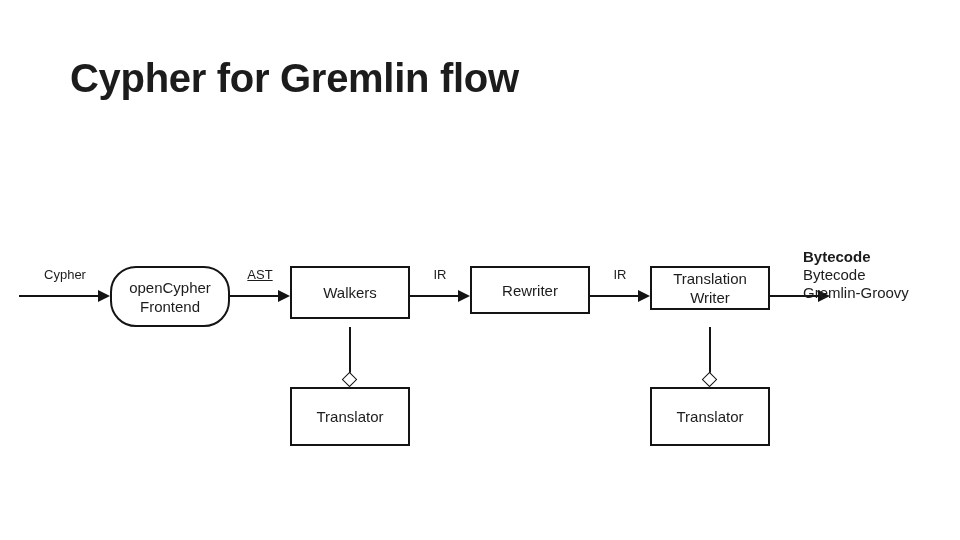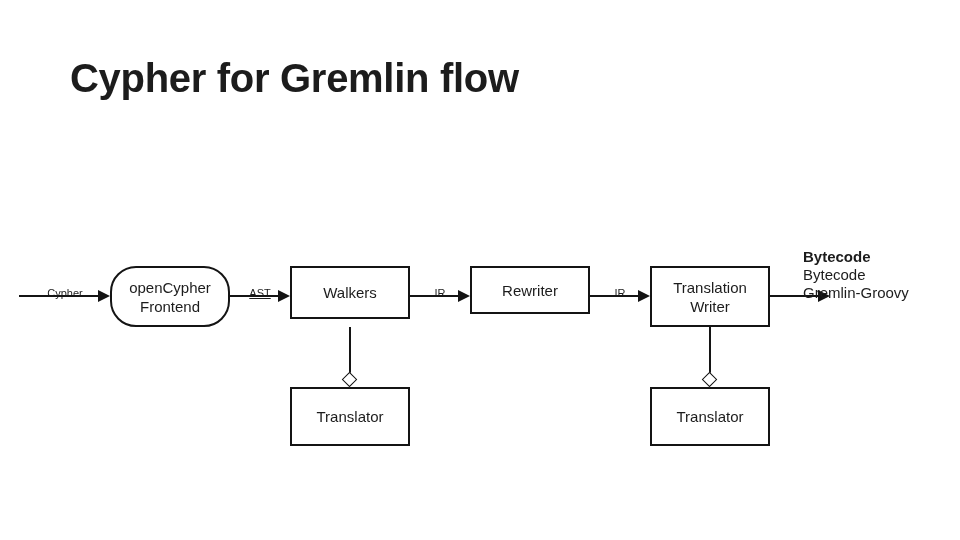--- a/index.html
+++ b/index.html
@@ -33,32 +33,31 @@
     justify-content: center;
     text-align: center;
     white-space: pre-line;
     font-size: 15px;
     line-height: 19px;
     color: var(--text, #1c1c1c);
   }
   .nd-frontend      { left: 110px; top: 266px; height: 61px; border-radius: 26px; }
   .nd-walkers       { left: 290px; top: 266px; height: 53px; }
   .nd-rewriter      { left: 470px; top: 266px; height: 48px; }
-  .nd-twriter       { left: 650px; top: 266px; height: 61px; }
+  .nd-twriter       { left: 650px; top: 266px; height: 44px; }
   .nd-translator-l  { left: 290px; top: 387px; height: 59px; }
   .nd-translator-r  { left: 650px; top: 387px; height: 59px; }
   
   .edge-label {
     position: absolute;
     top: 267px;
     transform: translateX(-50%);
-    font-size: 11px;
+    font-size: 13px;
     color: var(--text, #1c1c1c);
     white-space: nowrap;
-    margin-top: 20px;
   }
   .lbl-cypher { left: 65px; }
   .lbl-ast    { left: 260px; text-decoration: underline; }
   .lbl-ir1    { left: 440px; }
   .lbl-ir2    { left: 620px; }
   
   .arrow { position: absolute; top: 290px; height: 12px; }
   .ar-input { left: 19px;  width: 91px; }
   .ar-ast   { left: 230px; width: 60px; }
   .ar-ir1   { left: 410px; width: 60px; }

